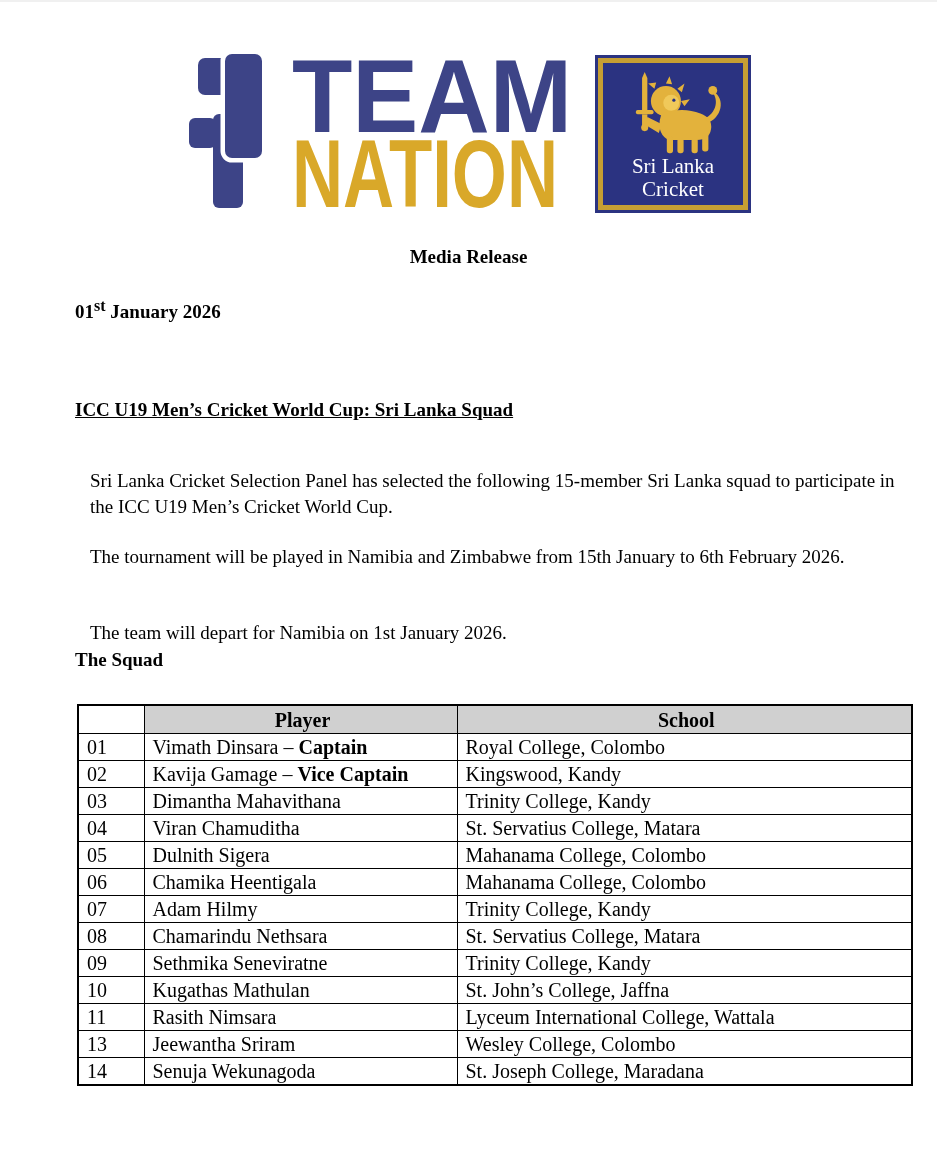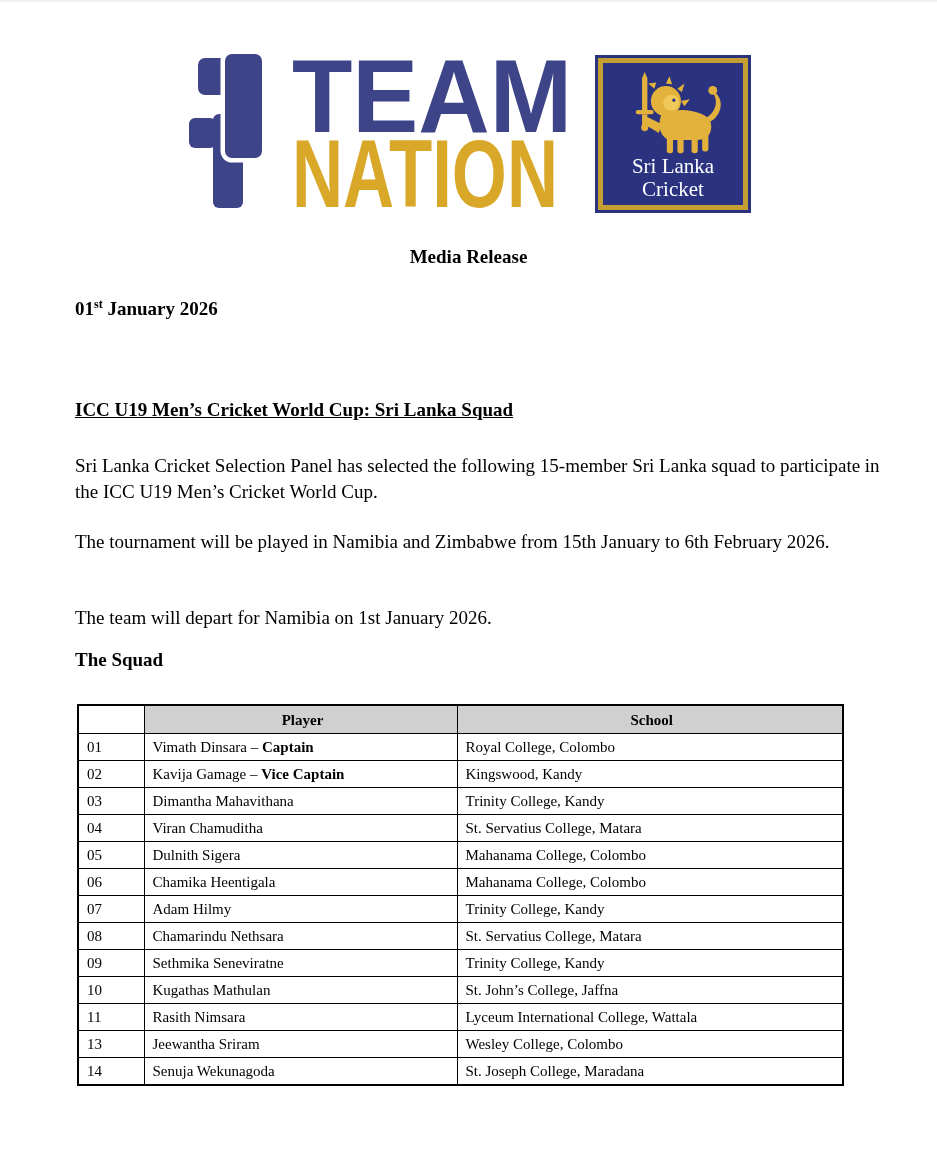--- a/index.html
+++ b/index.html
@@ -28,31 +28,31 @@
     display:flex;flex-direction:column;align-items:center;justify-content:flex-start;
   }
   .crest-lion{margin-top:8px;}
   .crest-text{
     color:#fff;text-align:center;line-height:23px;font-size:21px;
     font-family:"Liberation Serif", serif;
   }
   
   .title{position:absolute;top:246px;left:0;width:100%;text-align:center;font-weight:bold;}
   .date-line{position:absolute;top:297px;left:75px;font-weight:bold;}
-  .date-line sup{font-size:12px;}
+  .date-line sup{font-size:16px;}
   .heading{position:absolute;top:399px;left:75px;font-weight:bold;text-decoration:underline;}
-  .para{position:absolute;left:75px;width:815px;margin:0;line-height:26px;}
+  .para{position:absolute;left:75px;width:815px;margin:15px;line-height:26px;}
   .p1{top:453px;}
   .p2{top:529px;}
   .p3{top:605px;}
   .squad-label{position:absolute;top:649px;left:75px;font-weight:bold;}
   
   table.squad{
-    position:absolute;top:704px;left:77px;width:767px;
-    border-collapse:collapse;font-size:15px;
+    position:absolute;top:704px;left:77px;width:836px;
+    border-collapse:collapse;font-size:20px;
   }
   table.squad th,table.squad td{
     border:1px solid #000;height:26px;line-height:24px;
     padding:0 4px 0 8px;vertical-align:middle;white-space:nowrap;
   }
   table.squad{border:2px solid #000;}
   table.squad thead th{
     background:var(--header_bg,#d0d0d0);
     font-weight:bold;text-align:center;height:27px;
   }

